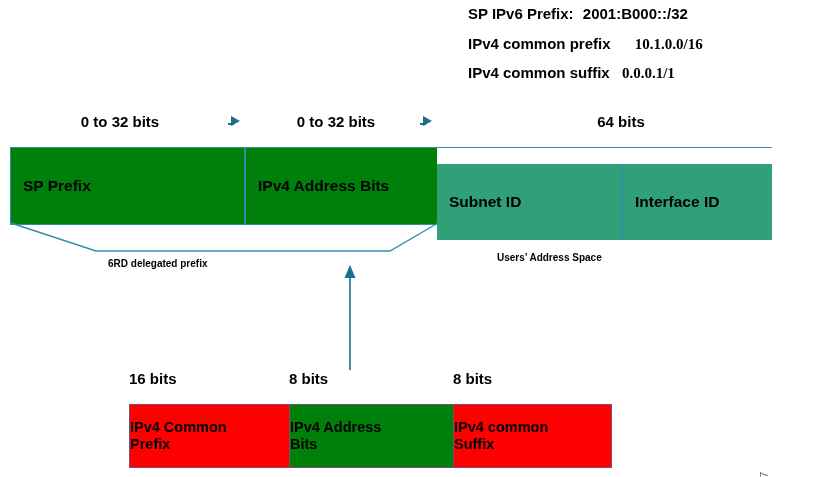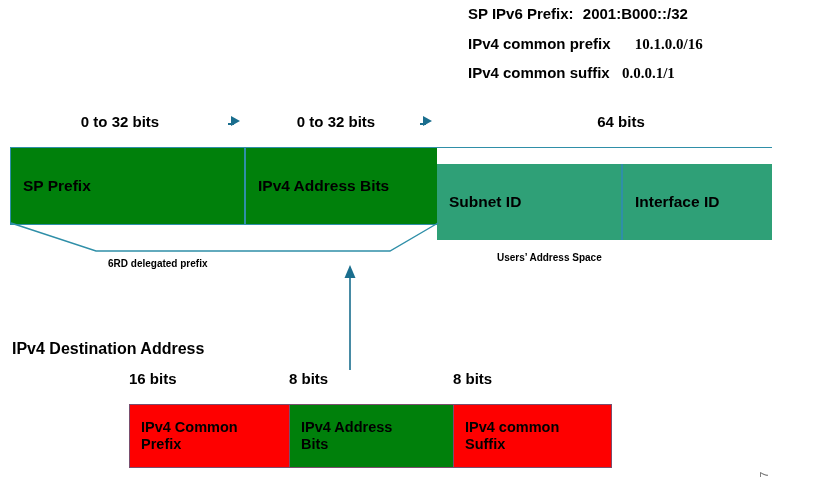--- a/index.html
+++ b/index.html
@@ -130,21 +130,20 @@
     display: flex;
   }
   .seg4 {
     box-sizing: border-box;
     display: flex;
     align-items: center;
     height: 100%;
     font-size: 14.5px;
     font-weight: bold;
     color: #000000;
-    padding-left: 11px;
     line-height: 1.18;
   }
   .seg4-red   { background: #fe0000; }
   .seg4-green { background: #00800b; }
   .div-plum   { border-right: 1.5px solid #7a4e6e; }
 
   .bitlabel {
     position: absolute;
     font-size: 15px;
     font-weight: bold;
@@ -238,21 +237,20 @@
 
   <div class="caption" style="left:108px; top:258px;">6RD delegated prefix</div>
 
   <div class="caption" style="left:497px; top:252px;">Users’ Address Space</div>
 
   <svg id="connector-svg" width="42" height="110">
     <line x1="20" y1="108" x2="20" y2="12" stroke="#1a6e8e" stroke-width="1.6"></line>
     <polygon points="20,3 14.5,16 25.5,16" fill="#1a6e8e"></polygon>
   </svg>
 
-  <div class="caption" style="left:12px; top:340px; font-size:16px;">IPv4  Destination Address</div>
 
   <div class="bitlabel" style="left:129px; top:370px; width:160px;">16 bits</div>
   <div class="bitlabel" style="left:289px; top:370px; width:164px;">8 bits</div>
   <div class="bitlabel" style="left:453px; top:370px; width:159px;">8 bits</div>
 
   <div id="ipv4-bar">
     <div class="seg4 seg4-red div-plum" style="width:160px;">
       <div>
         <div>IPv4 Common</div>
         <div>Prefix</div>

